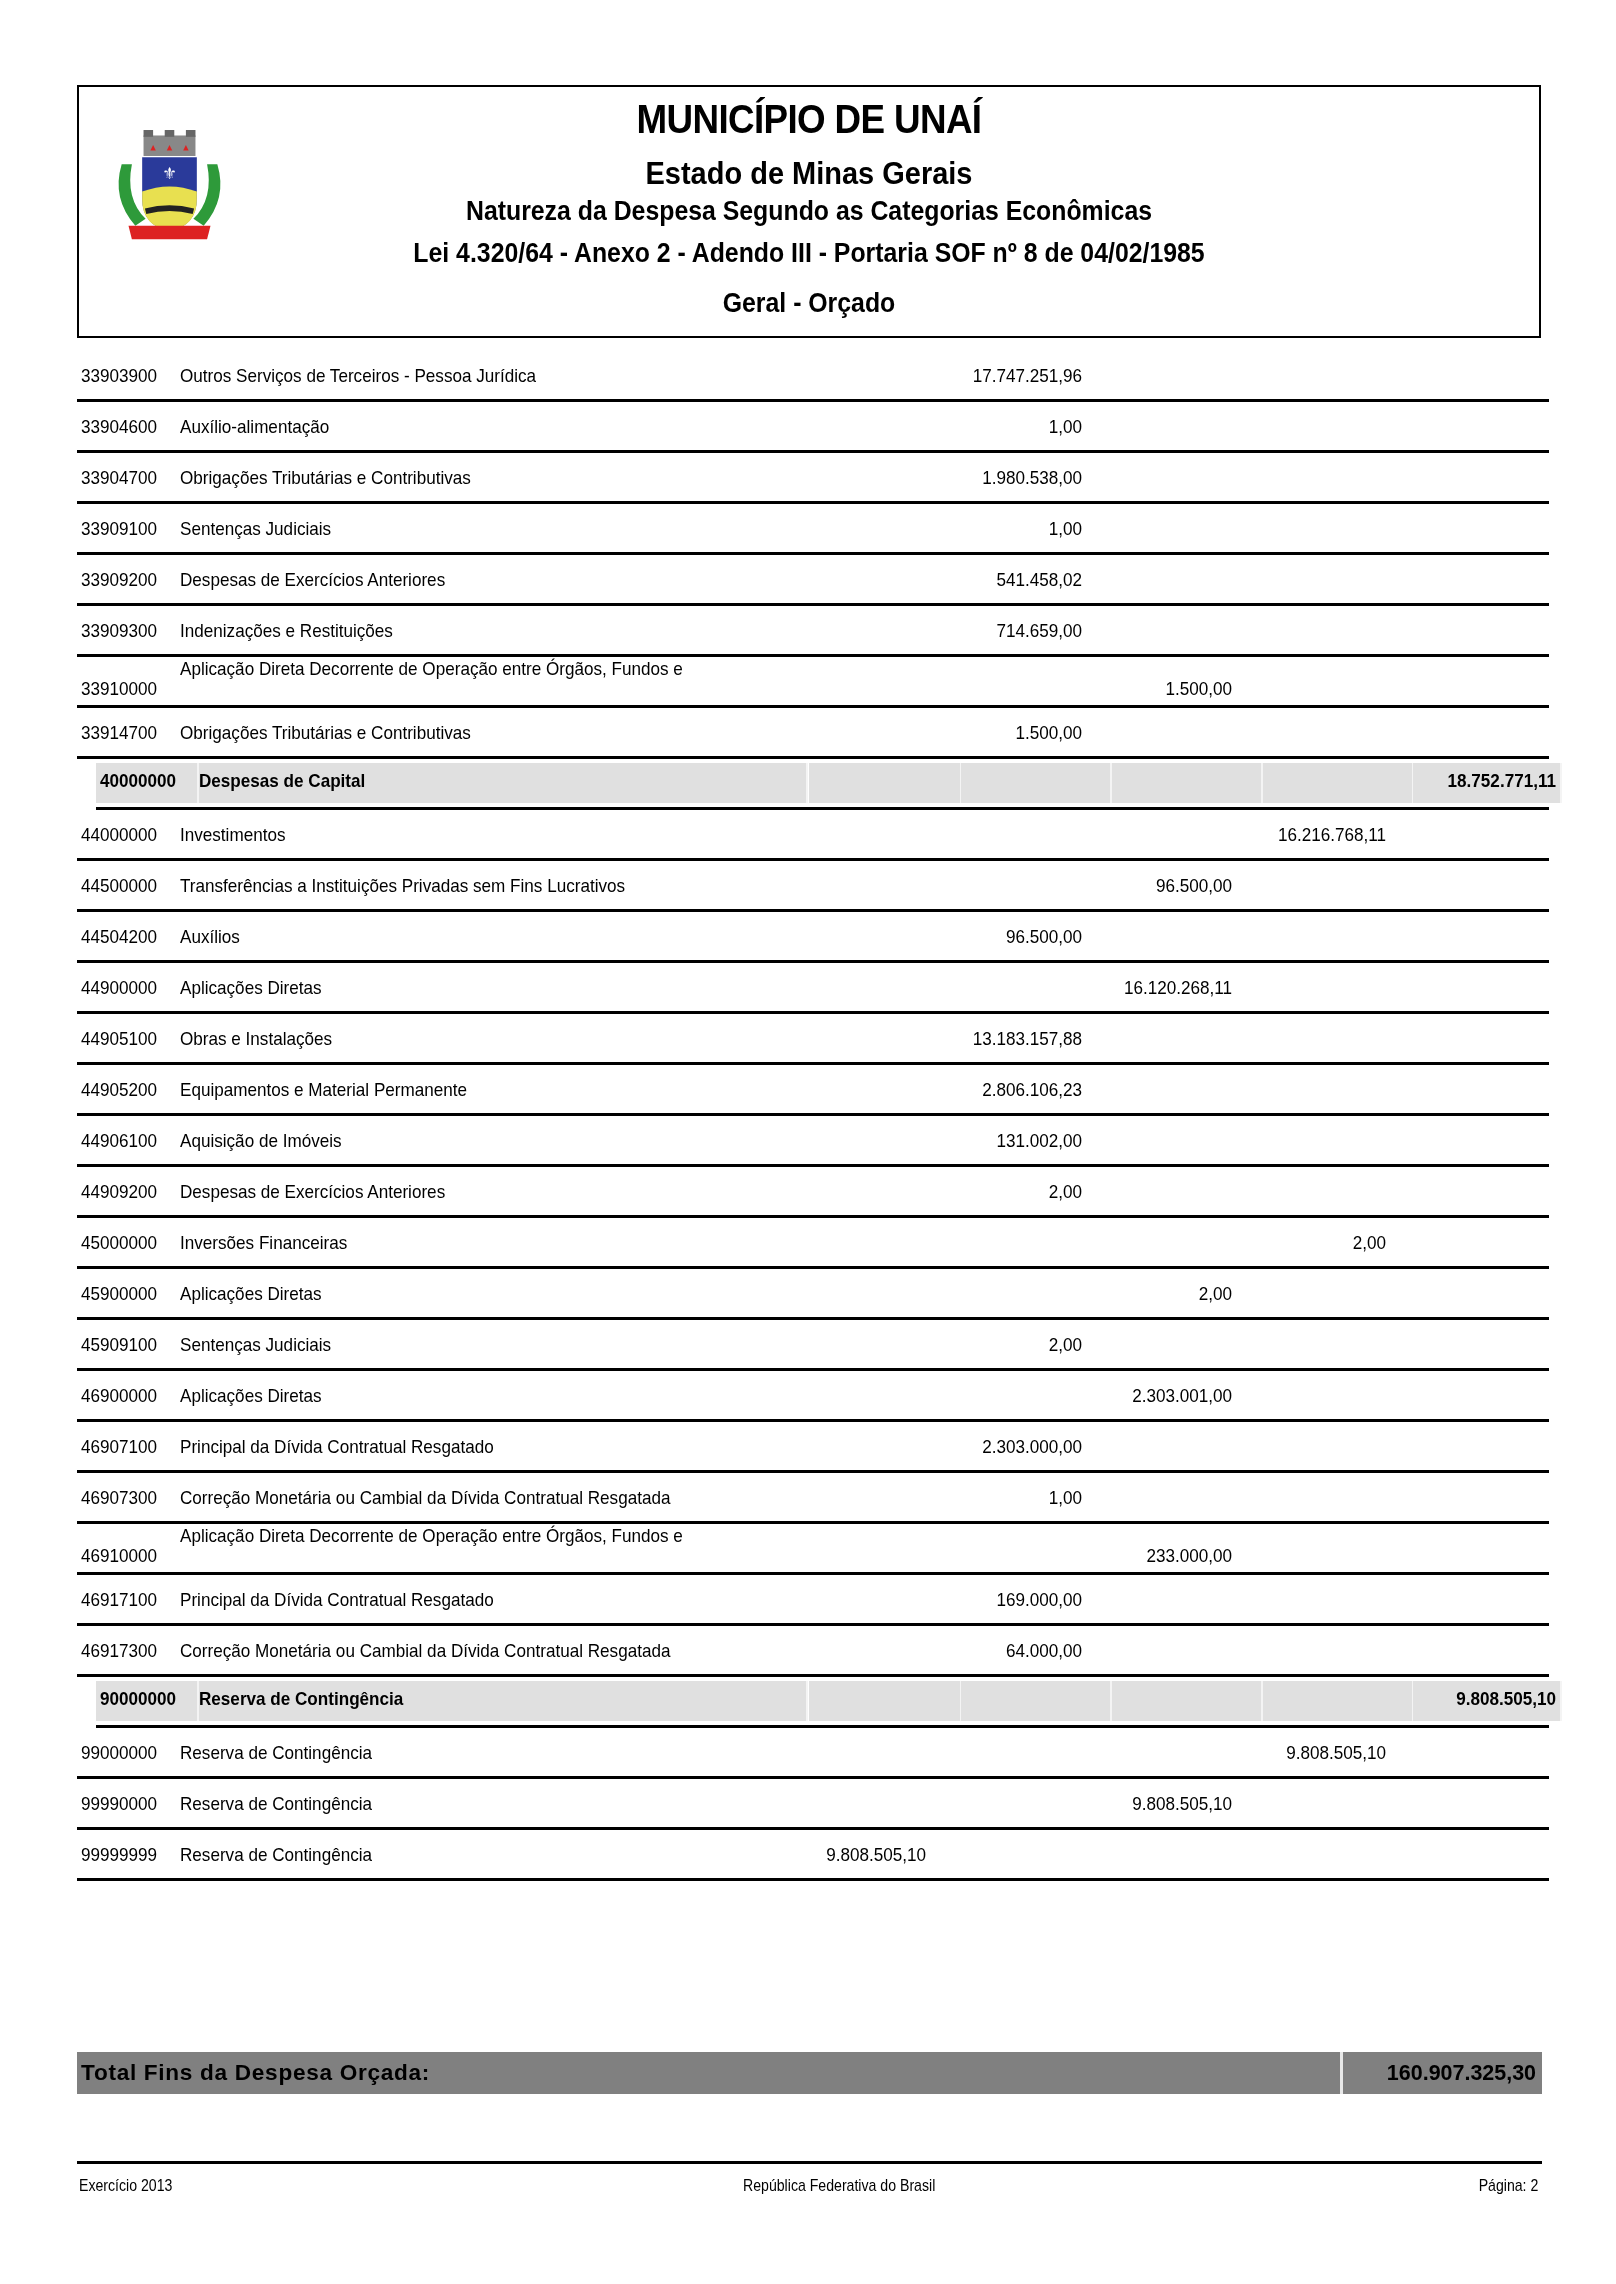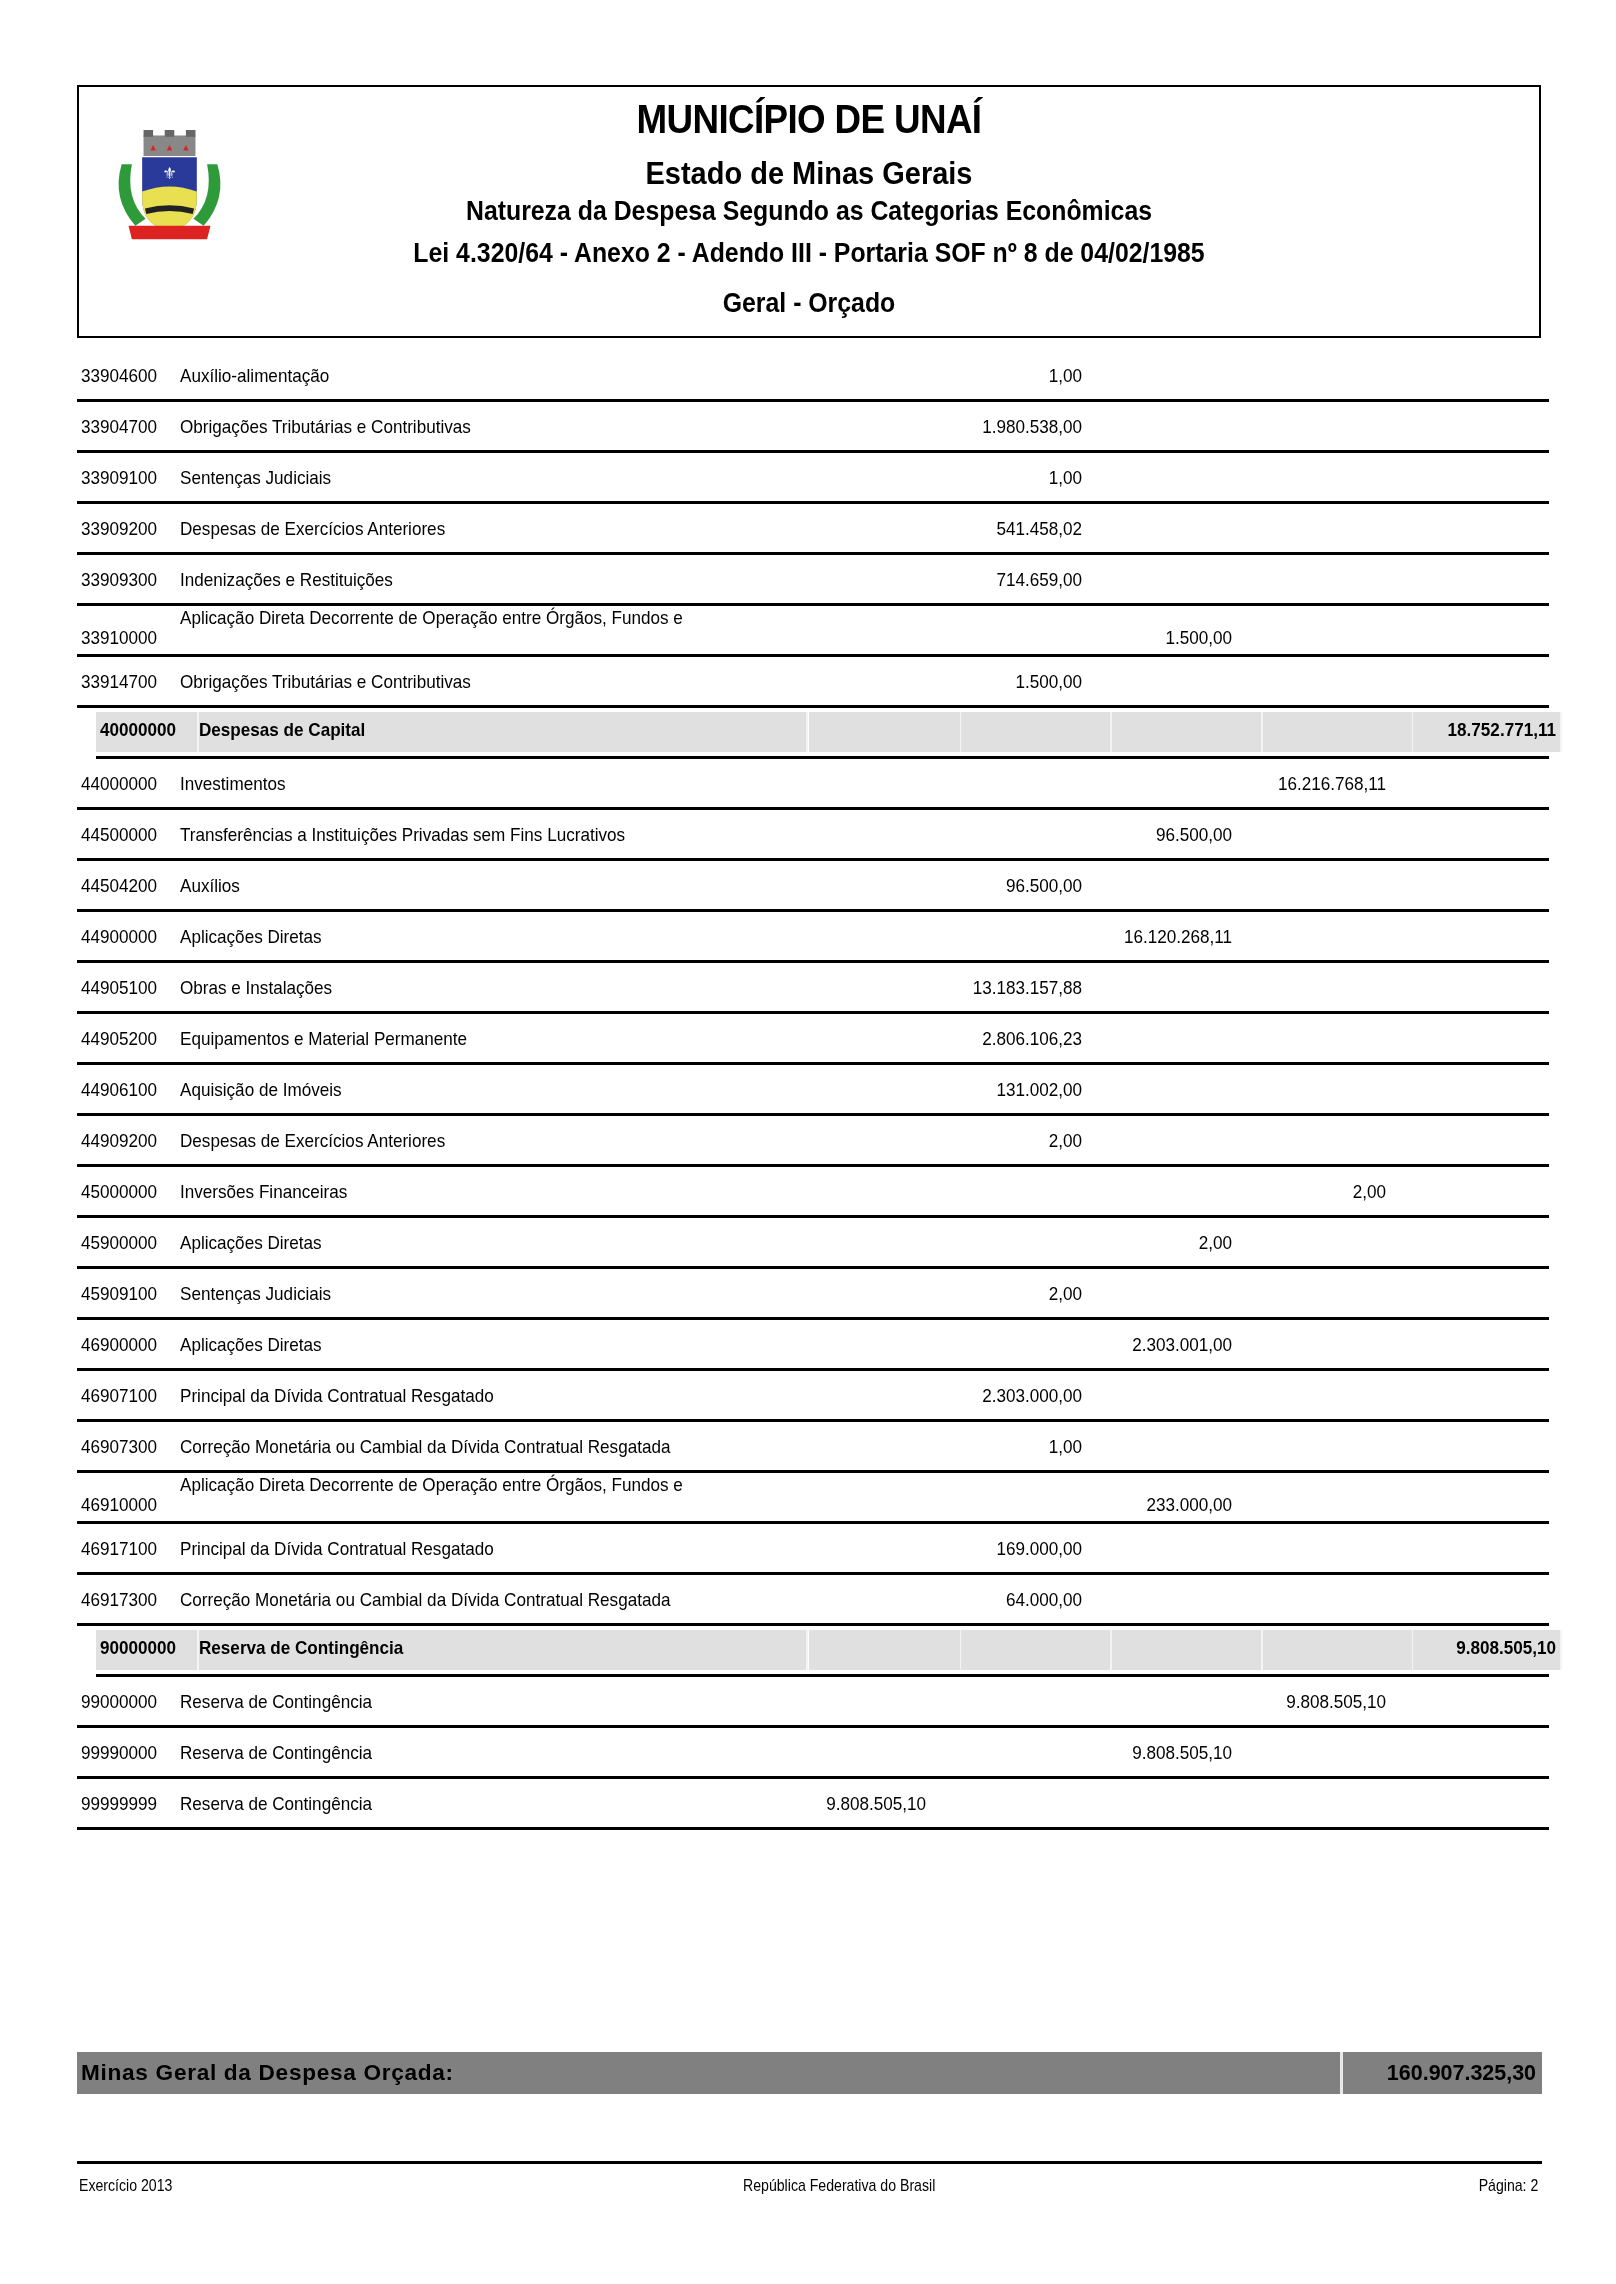--- a/index.html
+++ b/index.html
@@ -66,20 +66,25 @@
 </svg>
 
 <div class="h h1">MUNICÍPIO DE UNAÍ</div>
 <div class="h h2">Estado de Minas Gerais</div>
 <div class="h h3">Natureza da Despesa Segundo as Categorias Econômicas</div>
 <div class="h h4">Lei 4.320/64 - Anexo 2 - Adendo III - Portaria SOF nº 8 de 04/02/1985</div>
 <div class="h h5">Geral - Orçado</div>
 
 <div class="table" id="table">
     <div class="row">
+      <span class="code">33903900</span>
+      <span class="desc">Outros Serviços de Terceiros - Pessoa Jurídica</span>
+      <span class="val c2">17.747.251,96</span>
+    </div>
+    <div class="row">
       <span class="code">33904600</span>
       <span class="desc">Auxílio-alimentação</span>
       <span class="val c2">1,00</span>
     </div>
     <div class="row">
       <span class="code">33904700</span>
       <span class="desc">Obrigações Tributárias e Contributivas</span>
       <span class="val c2">1.980.538,00</span>
     </div>
     <div class="row">
@@ -227,21 +232,21 @@
       <span class="val c3">9.808.505,10</span>
     </div>
     <div class="row">
       <span class="code">99999999</span>
       <span class="desc">Reserva de Contingência</span>
       <span class="val c1">9.808.505,10</span>
     </div>
   </div>
 
 <div class="total">
-  <span class="label">Minas Geral da Despesa Orçada:</span>
+  <span class="label">Total Fins da Despesa Orçada:</span>
   <span class="sep"></span>
   <span class="value">160.907.325,30</span>
 </div>
 
 <div class="footer-line"></div>
 <div class="footer f-left">Exercício 2013</div>
 <div class="footer f-center">República Federativa do Brasil</div>
 <div class="footer f-right">Página: 2</div>
 
 

